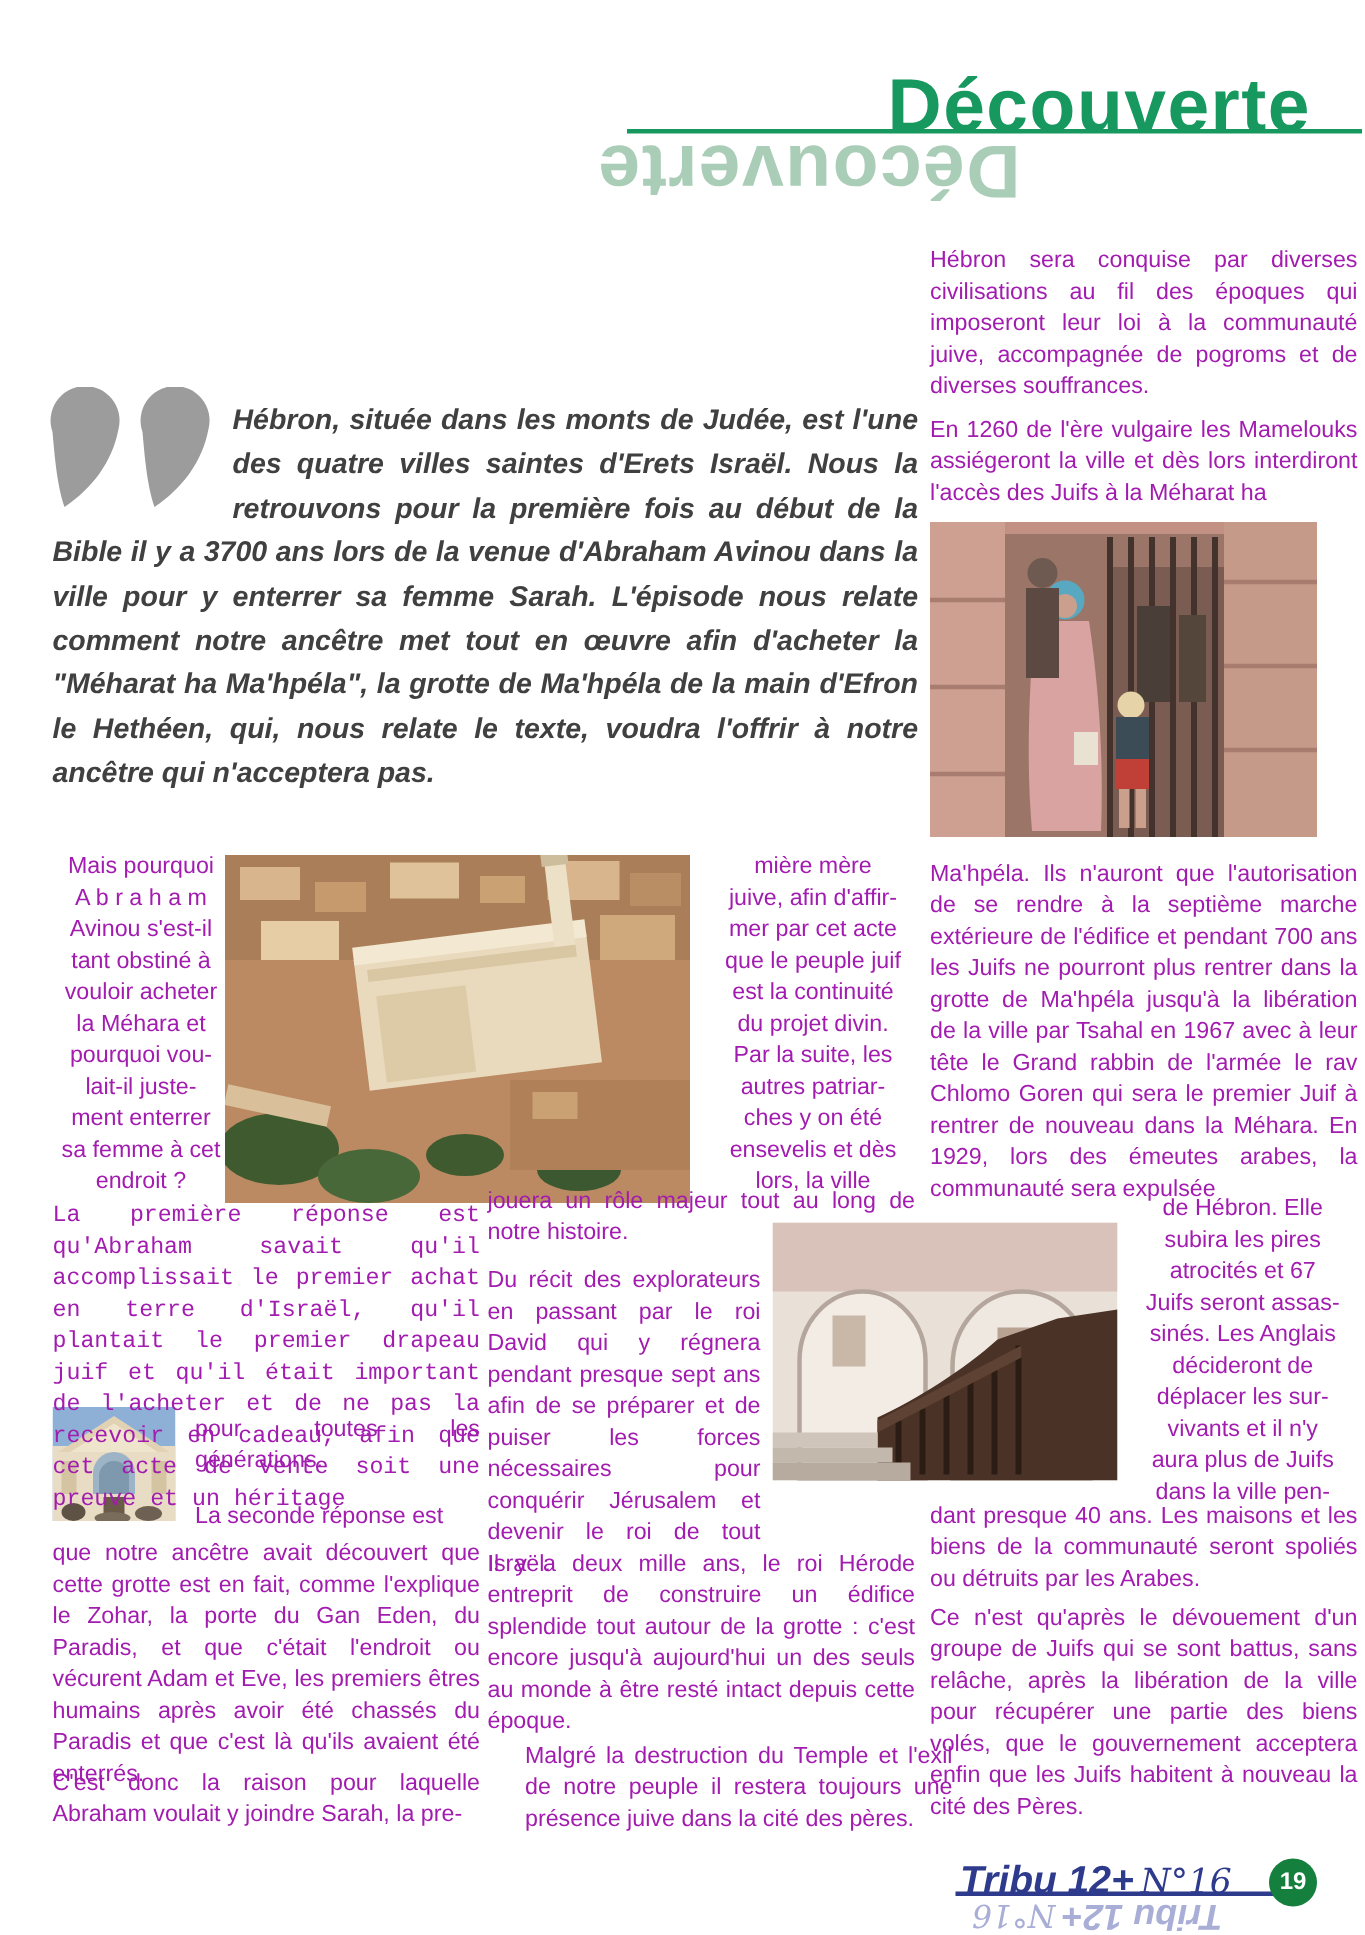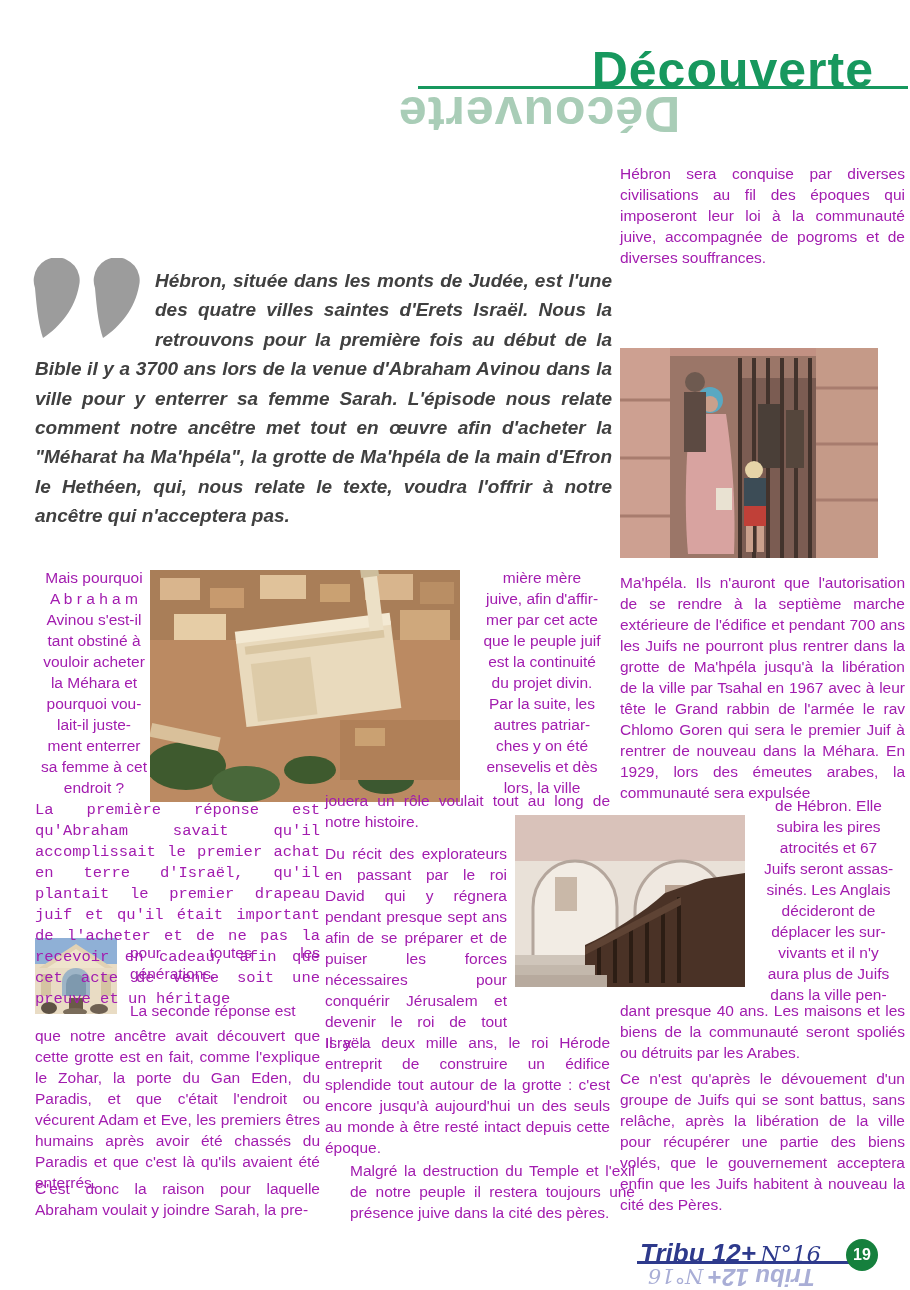--- a/index.html
+++ b/index.html
@@ -206,26 +206,27 @@
 juive, afin d'affir-
 mer par cet acte
 que le peuple juif
 est la continuité
 du projet divin.
 Par la suite, les
 autres patriar-
 ches y on été
 ensevelis et dès
 lors, la ville</div>
-  <div class="abs body-text" style="left:325px; top:790px; width:285px;">jouera un rôle voulait tout au long de notre histoire.</div>
+  <div class="abs body-text" style="left:325px; top:790px; width:285px;">jouera un rôle majeur tout au long de notre histoire.</div>
   <div class="abs body-text" style="left:325px; top:843px; width:182px;">Du récit des explorateurs en passant par le roi David qui y régnera pendant presque sept ans afin de se préparer et de puiser les forces nécessaires pour conquérir Jérusalem et devenir le roi de tout Israël.</div>
   <div class="abs body-text" style="left:325px; top:1032px; width:285px;">Il y a deux mille ans, le roi Hérode entreprit de construire un édifice splendide tout autour de la grotte : c'est encore jusqu'à aujourd'hui un des seuls au monde à être resté intact depuis cette époque.</div>
   <div class="abs body-text" style="left:325px; top:1160px; width:285px;margin-left:25px;">Malgré la destruction du Temple et l'exil de notre peuple il restera toujours une présence juive dans la cité des pères.</div>
 
   <div class="abs body-text" style="left:620px; top:163px; width:285px;">Hébron sera conquise par diverses civilisations au fil des époques qui imposeront leur loi à la communauté juive, accompagnée de pogroms et de diverses souffrances.</div>
+  <div class="abs body-text" style="left:620px; top:276px; width:285px;">En 1260 de l'ère vulgaire les Mamelouks assiégeront la ville et dès lors interdiront l'accès des Juifs à la Méharat ha</div>
   <div class="abs body-text" style="left:620px; top:572px; width:285px;">Ma'hpéla. Ils n'auront que l'autorisation de se rendre à la septième marche extérieure de l'édifice et pendant 700 ans les Juifs ne pourront plus rentrer dans la grotte de Ma'hpéla jusqu'à la libération de la ville par Tsahal en 1967 avec à leur tête le Grand rabbin de l'armée le rav Chlomo Goren qui sera le premier Juif à rentrer de nouveau dans la Méhara. En 1929, lors des émeutes arabes, la communauté sera expulsée</div>
   <div class="abs body-text pre" style="left:752px; top:795px; width:153px;">de Hébron. Elle
 subira les pires
 atrocités et 67
 Juifs seront assas-
 sinés. Les Anglais
 décideront de
 déplacer les sur-
 vivants et il n'y
 aura plus de Juifs

